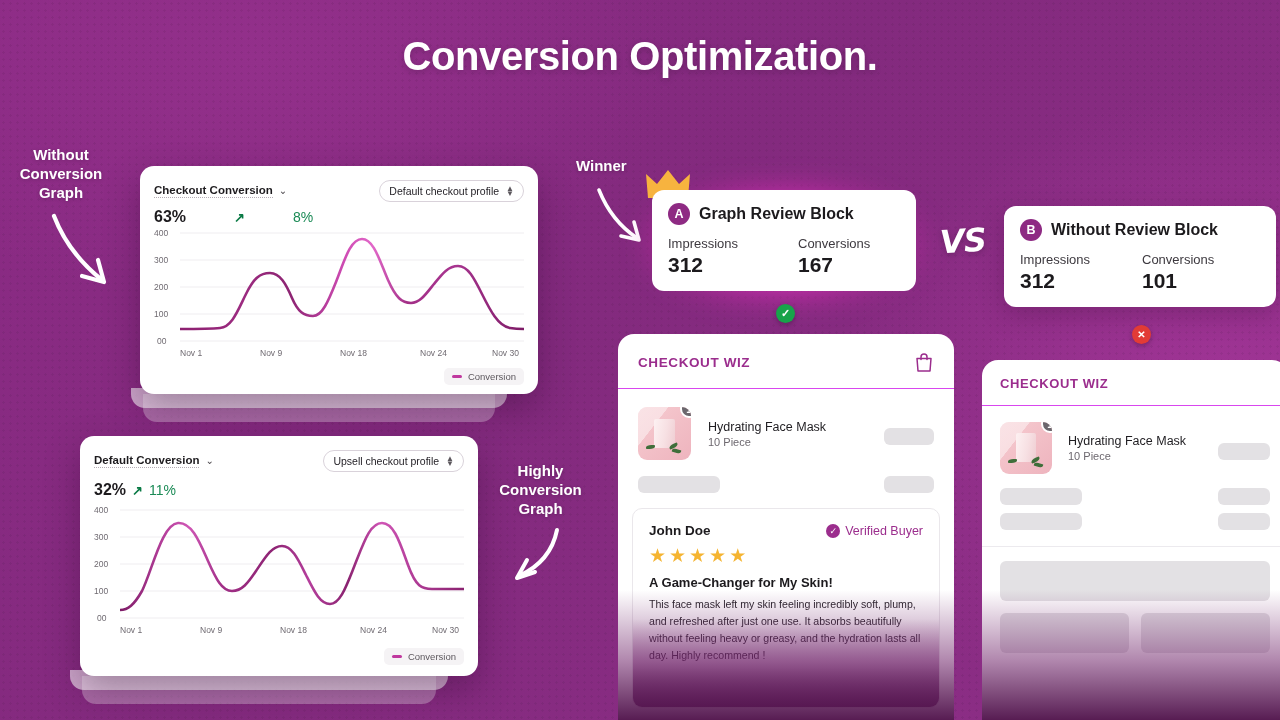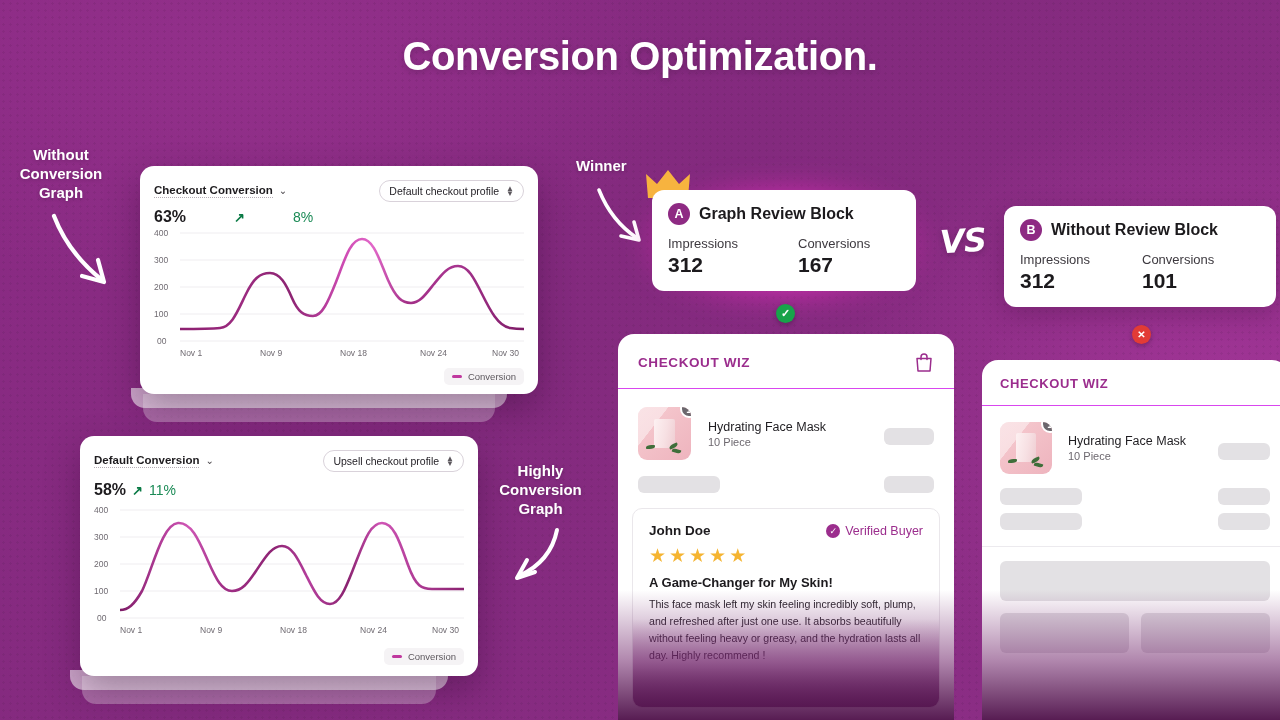--- a/index.html
+++ b/index.html
@@ -321,21 +321,21 @@
           <span class="chart-title">Default Conversion</span>
           <span class="chev">⌄</span>
         </div>
         <div class="profile-pill">
           <span>Upsell checkout profile</span>
           <span class="updown">▲<br>▼</span>
         </div>
       </div>
 
       <div class="kpi" style="margin-top:9px;">
-        <span class="val">58%</span>
+        <span class="val">32%</span>
         <span class="arrow">↗</span>
         <span class="delta">11%</span>
       </div>
 
       <div class="plot" style="margin-top:8px; height:140px;">
         <div class="ylab" style="left:0px; top:-2px;">400</div>
         <div class="ylab" style="left:0px; top:25px;">300</div>
         <div class="ylab" style="left:0px; top:52px;">200</div>
         <div class="ylab" style="left:0px; top:79px;">100</div>
         <div class="ylab" style="left:3px; top:106px;">00</div>

